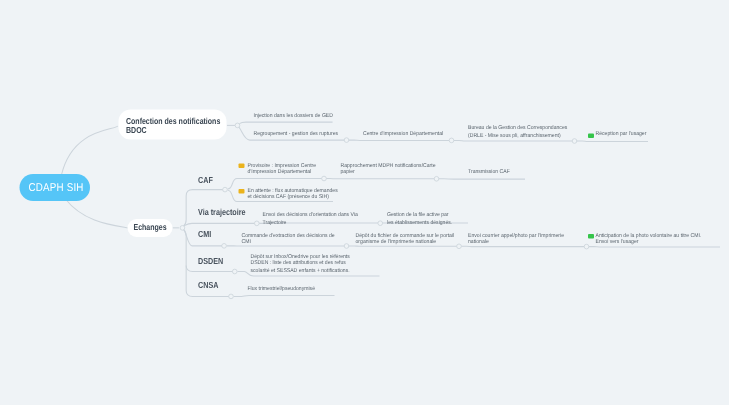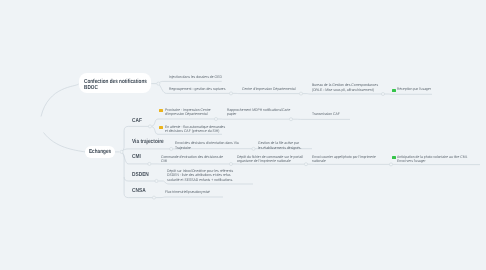--- a/index.html
+++ b/index.html
@@ -63,20 +63,23 @@
     <circle cx="291" cy="119.2" r="1.55" fill="#eff3f6" stroke="#ccd4db" stroke-width="0.55"></circle>
     <circle cx="171.2" cy="148.9" r="1.55" fill="#eff3f6" stroke="#ccd4db" stroke-width="0.55"></circle>
     <circle cx="253.5" cy="148.8" r="1.55" fill="#eff3f6" stroke="#ccd4db" stroke-width="0.55"></circle>
     <circle cx="149.4" cy="163.9" r="1.55" fill="#eff3f6" stroke="#ccd4db" stroke-width="0.55"></circle>
     <circle cx="231" cy="164" r="1.55" fill="#eff3f6" stroke="#ccd4db" stroke-width="0.55"></circle>
     <circle cx="306" cy="164.2" r="1.55" fill="#eff3f6" stroke="#ccd4db" stroke-width="0.55"></circle>
     <circle cx="391" cy="164.4" r="1.55" fill="#eff3f6" stroke="#ccd4db" stroke-width="0.55"></circle>
     <circle cx="156.5" cy="181" r="1.55" fill="#eff3f6" stroke="#ccd4db" stroke-width="0.55"></circle>
     <circle cx="154" cy="197.6" r="1.55" fill="#eff3f6" stroke="#ccd4db" stroke-width="0.55"></circle>
   </svg>
+  <div class="node root" style="left:12.5px;top:116px;width:47px;height:18px;">
+      <span>CDAPH SIH</span>
+    </div>
   <div class="node main" style="left:79px;top:73.3px;width:72.3px;height:19.7px;padding:0 4.9px;">
     <span>Confection des notifications
 BDOC</span>
   </div>
   <div class="node main ech" style="left:85.4px;top:145.8px;width:29.4px;height:12.6px;padding-left:3.5px;">
     <span>Echanges</span>
   </div>
   <div class="sub" style="left:131.9px;top:117.7px;">CAF</div>
   <div class="sub" style="left:132px;top:139.3px;">Via trajectoire</div>
   <div class="sub" style="left:131.9px;top:154.3px;">CMI</div>

